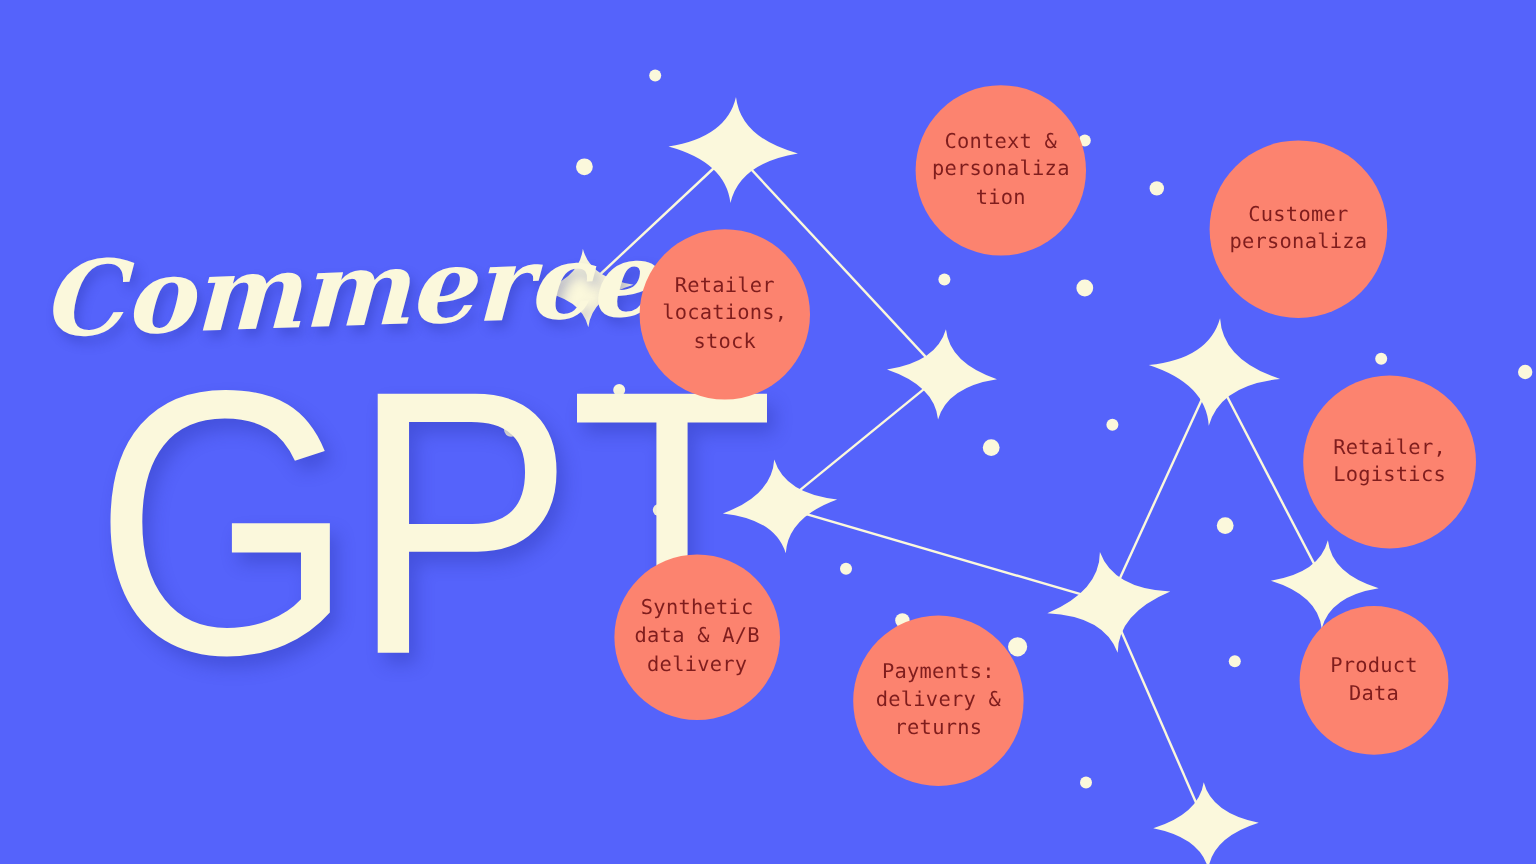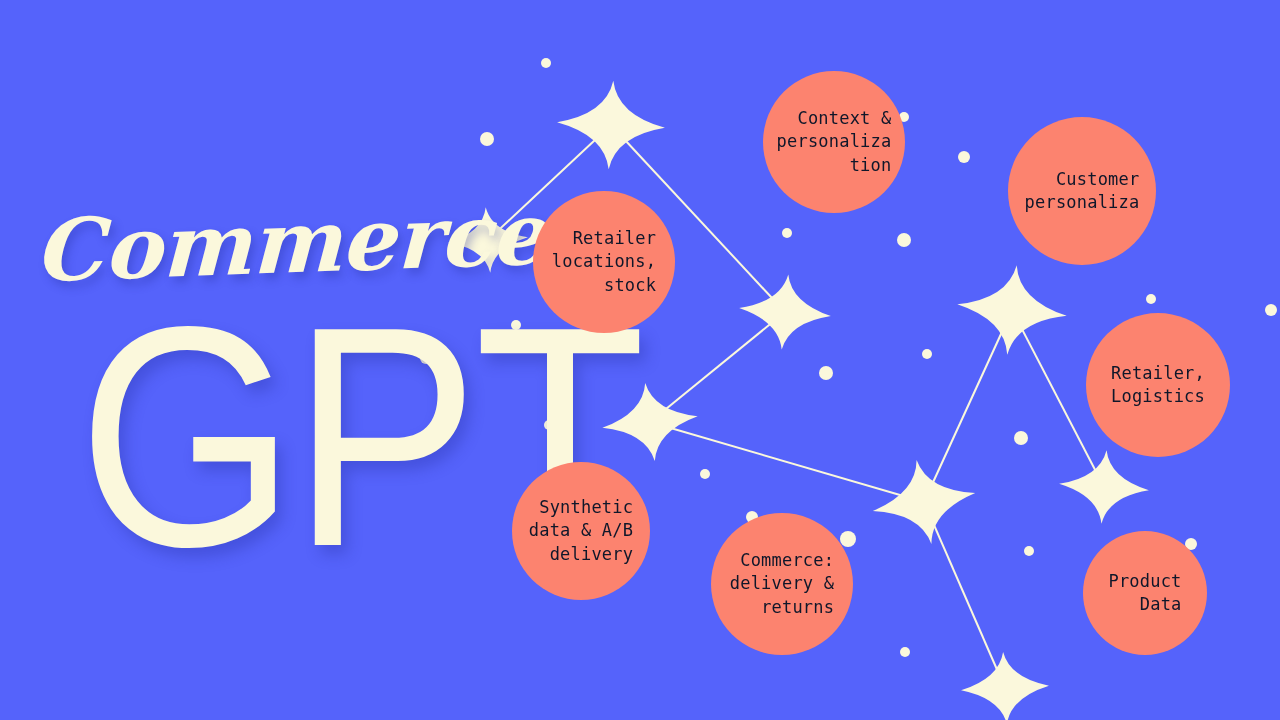--- a/index.html
+++ b/index.html
@@ -29,22 +29,22 @@
   }
 
   
   .bubble {
     position: absolute;
     border-radius: 50%;
     background: #FC836F;
     display: flex;
     align-items: center;
     justify-content: center;
-    text-align: right;
-    color: #0f172a;
+    text-align: center;
+    color: #7f1d1d;
     font-family: "DejaVu Sans Mono", monospace;
     font-size: 17px;
     line-height: 1.38;
     letter-spacing: 0.2px;
     box-sizing: border-box;
     padding: 6px;
   }
   .bubble span { display: block; }
 
   
@@ -194,26 +194,26 @@
       </div>
       <div class="bubble" style="left: 512px; top: 462px; width: 138px; height: 138px; background: rgb(252, 131, 111);">
         <div>
           <span>Synthetic</span>
           <span>data &amp; A/B</span>
           <span>delivery</span>
         </div>
       </div>
       <div class="bubble" style="left: 711px; top: 513px; width: 142px; height: 142px; background: rgb(252, 131, 111);">
         <div>
-          <span>Commerce:</span>
+          <span>Payments:</span>
           <span>delivery &amp;</span>
           <span>returns</span>
         </div>
       </div>
-      <div class="bubble" style="left: 1083px; top: 531px; width: 124px; height: 124px; background: rgb(252, 131, 111);">
+      <div class="bubble" style="left: 1083px; top: 505px; width: 124px; height: 124px; background: rgb(252, 131, 111);">
         <div>
           <span>Product</span>
           <span>Data</span>
         </div>
       </div>
     </div>
 
 </div>
 
 </body></html>

